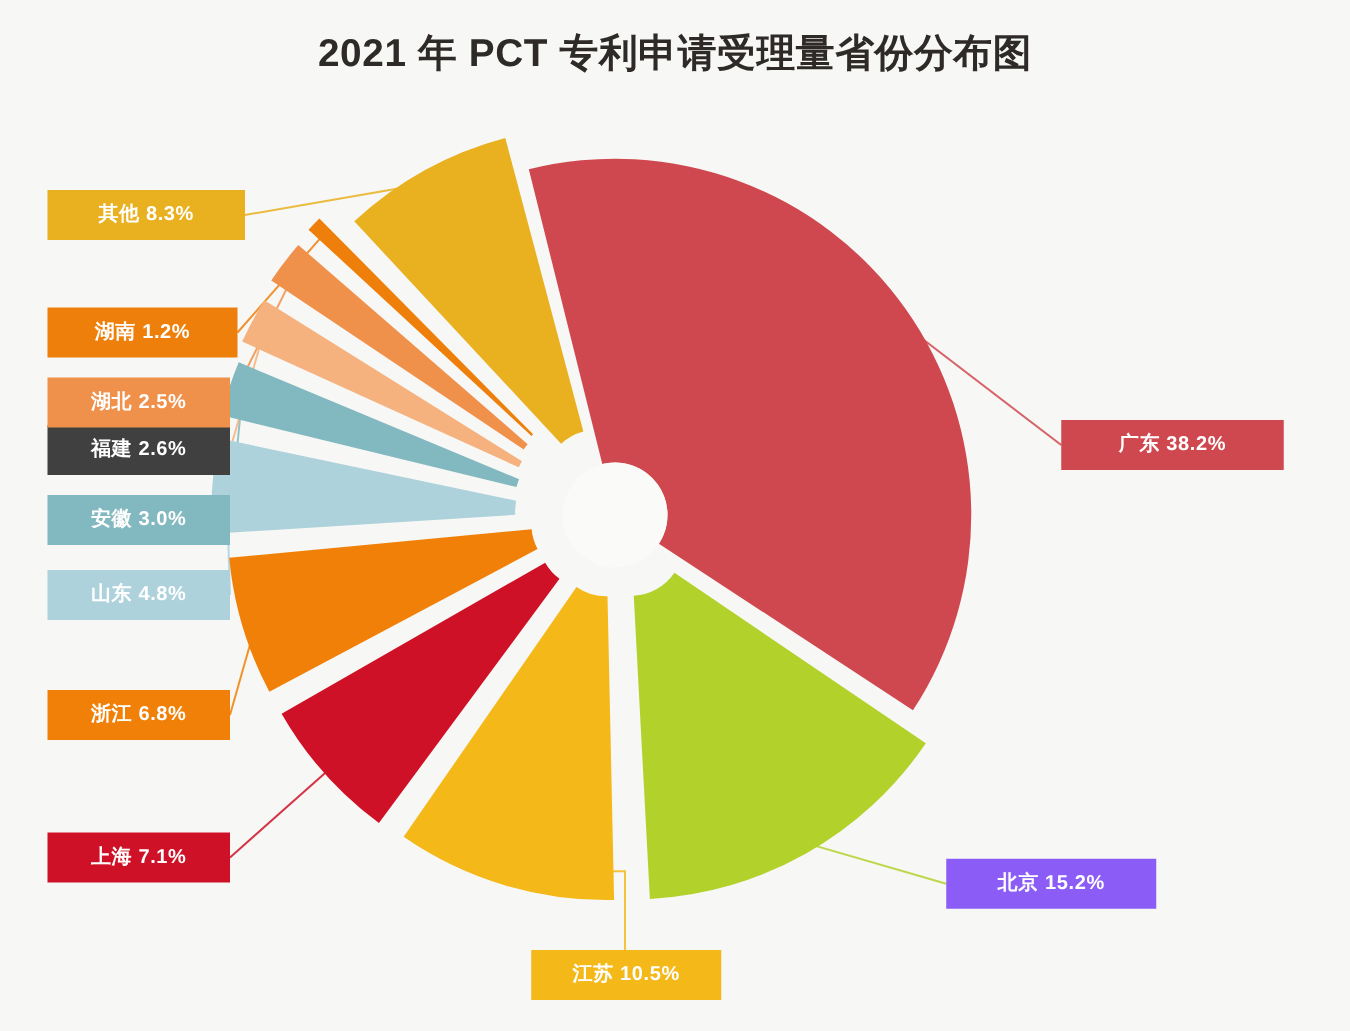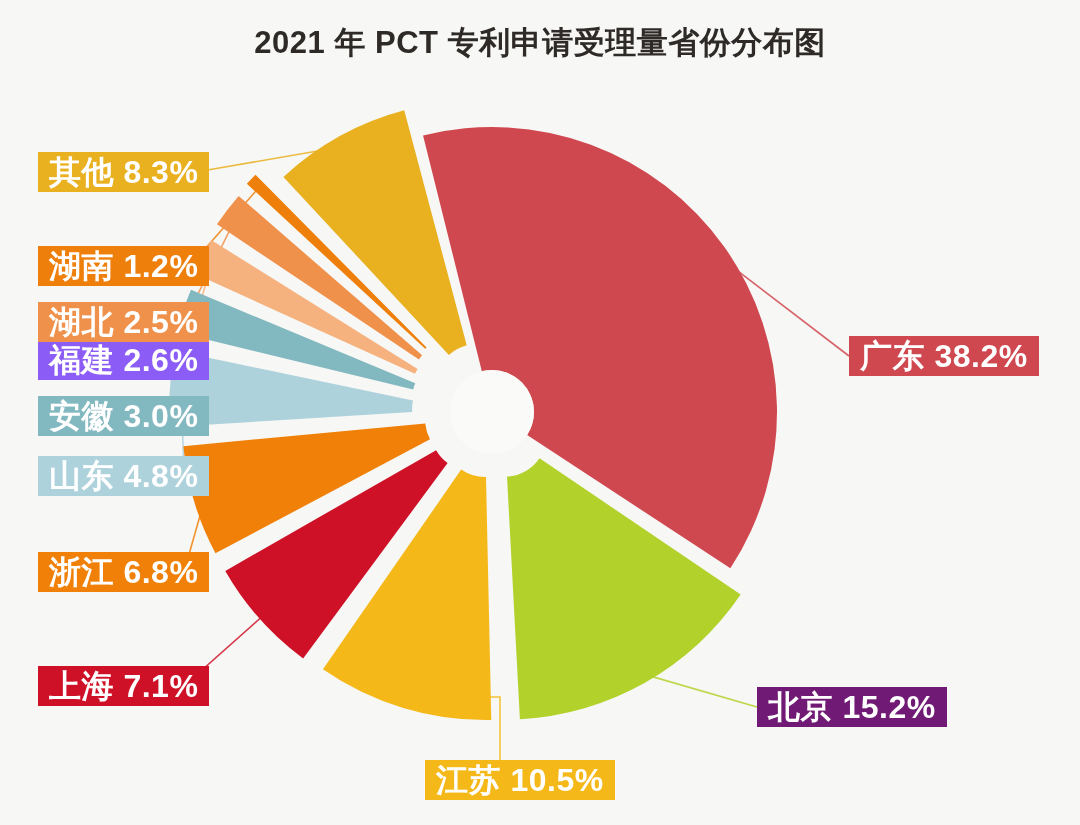--- a/index.html
+++ b/index.html
@@ -38,21 +38,21 @@
   }
   .callout-label {
     position: absolute;
     display: flex;
     align-items: center;
     justify-content: center;
     height: 40px;
     padding: 0 11px;
     box-sizing: border-box;
     color: #FFFFFF;
-    font-size: 32px;
+    font-size: 16px;
     font-weight: bold;
     white-space: nowrap;
     letter-spacing: 0.5px;
     line-height: 1;
   }
   #watermark {
     position: absolute;
     right: 14px;
     bottom: 16px;
     font-size: 28px;
@@ -102,39 +102,39 @@
         <path d="M 283.41724178067284 177.03286476270958 A 285 285 0 0 1 404.2140164146756 110.32145791594894 L 466.69728515126656 345.15084519103203 A 42 42 0 0 0 448.895655205203 354.98199988423886 Z" fill="#E9B020"></path>
       </g>
 
   <circle id="donut-hole" cx="492" cy="412" r="42" fill="#FAFAF8"></circle>
     </svg>
 
   <div id="labels-layer">
       <div class="callout-label" style="left: 849px; top: 336px; min-width: 178px; background: rgb(208, 72, 79);">
         <span>广东 38.2%</span>
       </div>
-      <div class="callout-label" style="left: 757px; top: 687px; min-width: 168px; background: #701a75; justify-content: flex-end;">
+      <div class="callout-label" style="left: 757px; top: 687px; min-width: 168px; background: #8b5cf6;">
         <span>北京 15.2%</span>
       </div>
       <div class="callout-label" style="left: 425px; top: 760px; min-width: 152px; background: rgb(245, 184, 25);">
         <span>江苏 10.5%</span>
       </div>
       <div class="callout-label" style="left: 38px; top: 666px; min-width: 146px; background: rgb(206, 17, 38);">
         <span>上海 7.1%</span>
       </div>
       <div class="callout-label" style="left: 38px; top: 552px; min-width: 146px; background: rgb(240, 128, 7);">
         <span>浙江 6.8%</span>
       </div>
       <div class="callout-label" style="left: 38px; top: 456px; min-width: 146px; background: rgb(174, 210, 220);">
         <span>山东 4.8%</span>
       </div>
       <div class="callout-label" style="left: 38px; top: 396px; min-width: 146px; background: rgb(130, 184, 191);">
         <span>安徽 3.0%</span>
       </div>
-      <div class="callout-label" style="left: 38px; top: 340px; min-width: 146px; background: #8b5cf6;">
+      <div class="callout-label" style="left: 38px; top: 340px; min-width: 146px; background: #404040;">
         <span>福建 2.6%</span>
       </div>
       <div class="callout-label" style="left: 38px; top: 302px; min-width: 146px; background: rgb(240, 145, 75); text-align: right;">
         <span>湖北 2.5%</span>
       </div>
       <div class="callout-label" style="left: 38px; top: 246px; min-width: 152px; background: rgb(238, 127, 10);">
         <span>湖南 1.2%</span>
       </div>
       <div class="callout-label" style="left: 38px; top: 152px; min-width: 158px; background: rgb(233, 176, 32);">
         <span>其他 8.3%</span>

